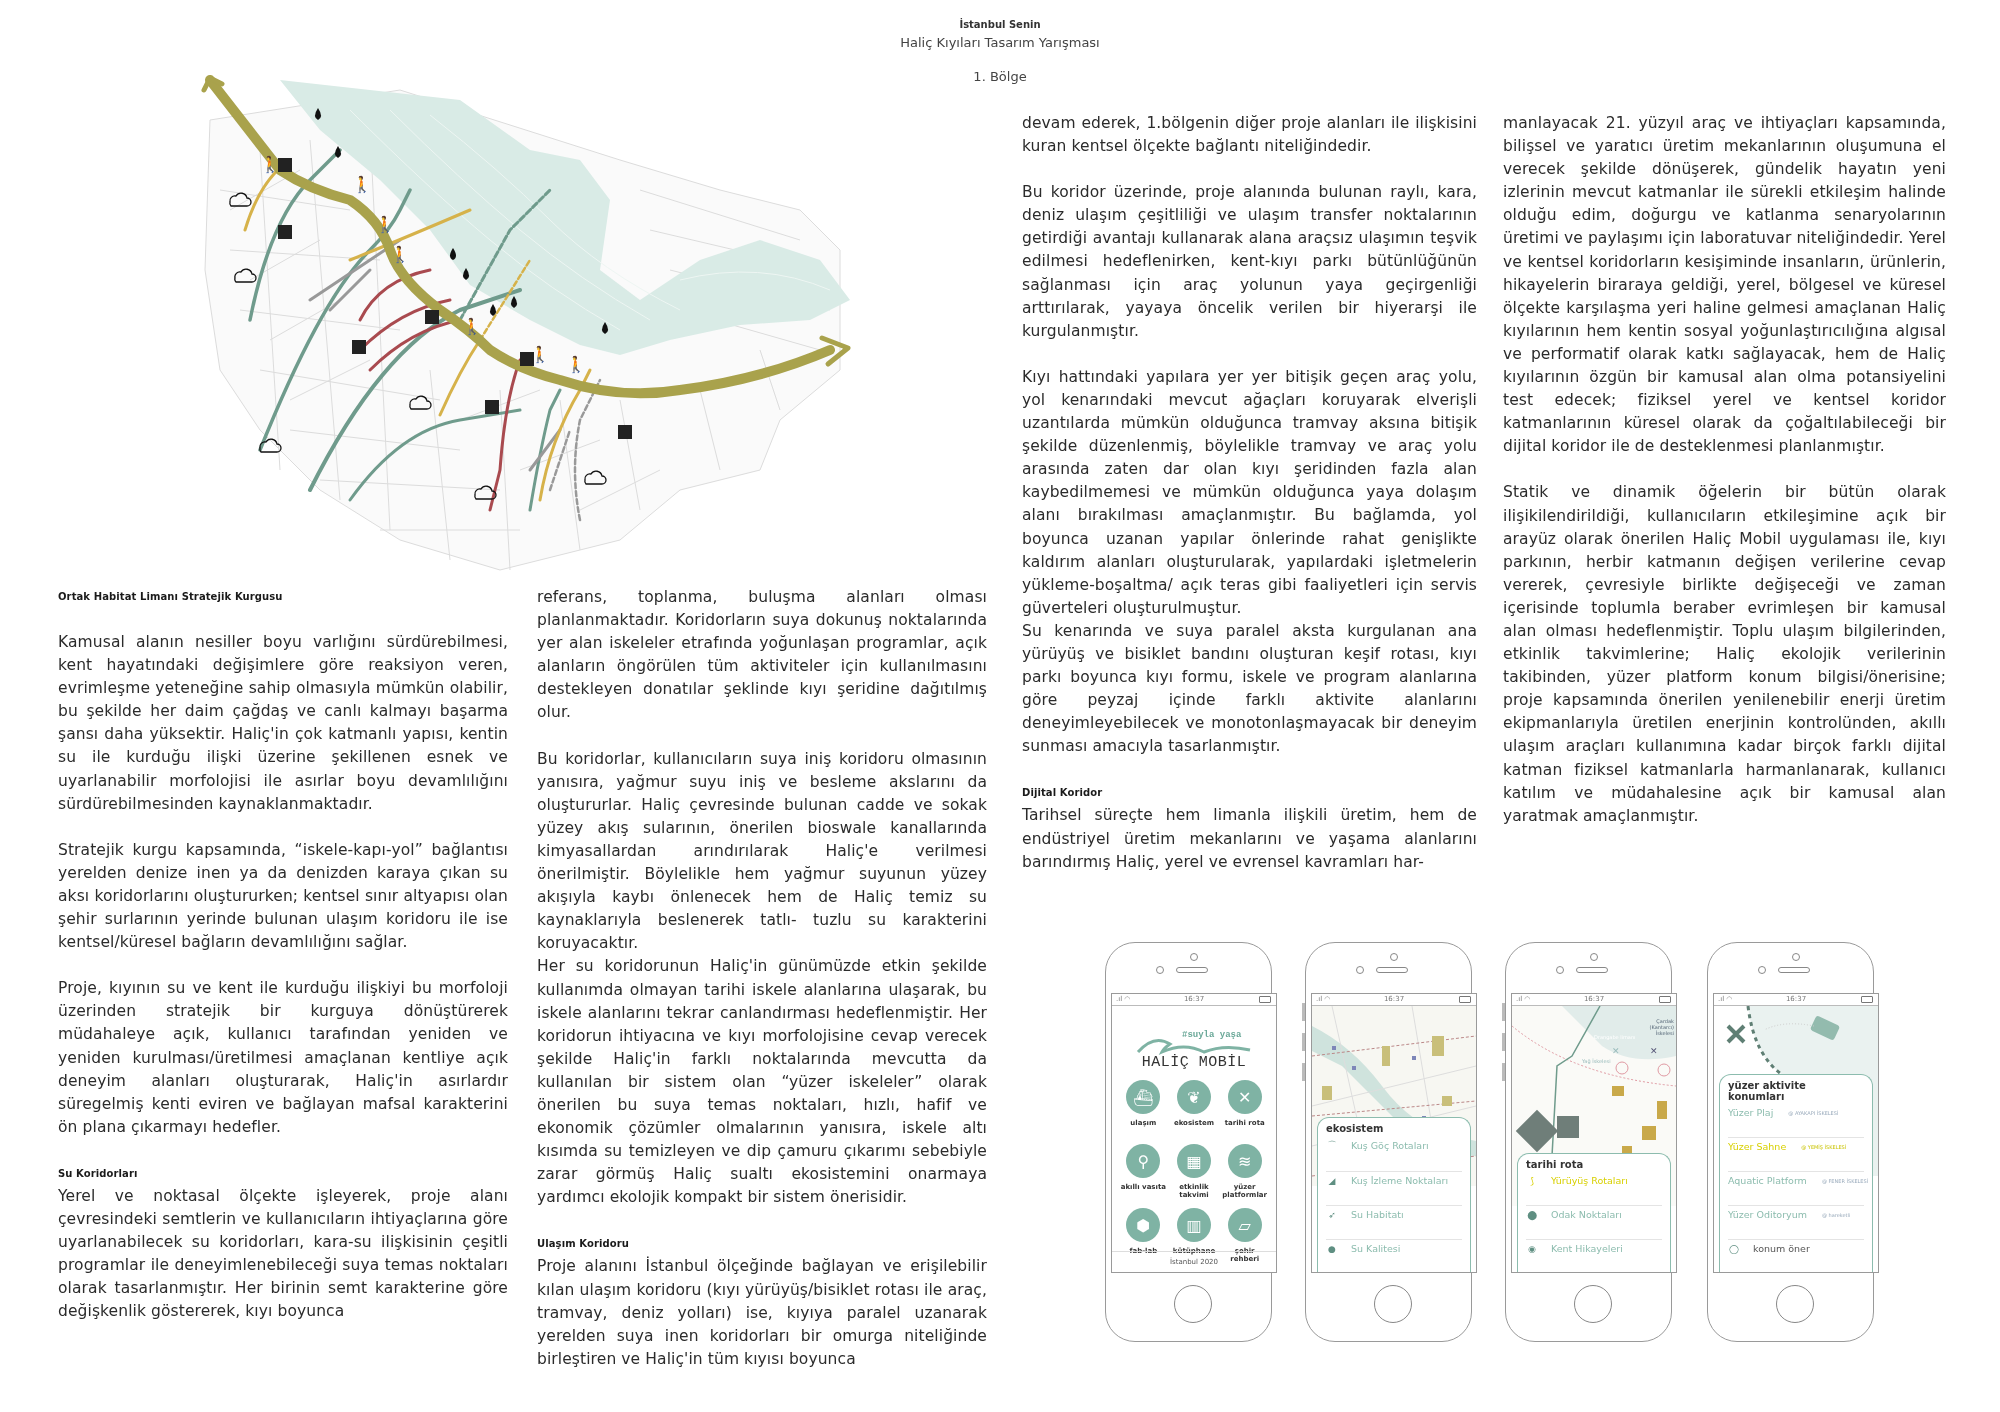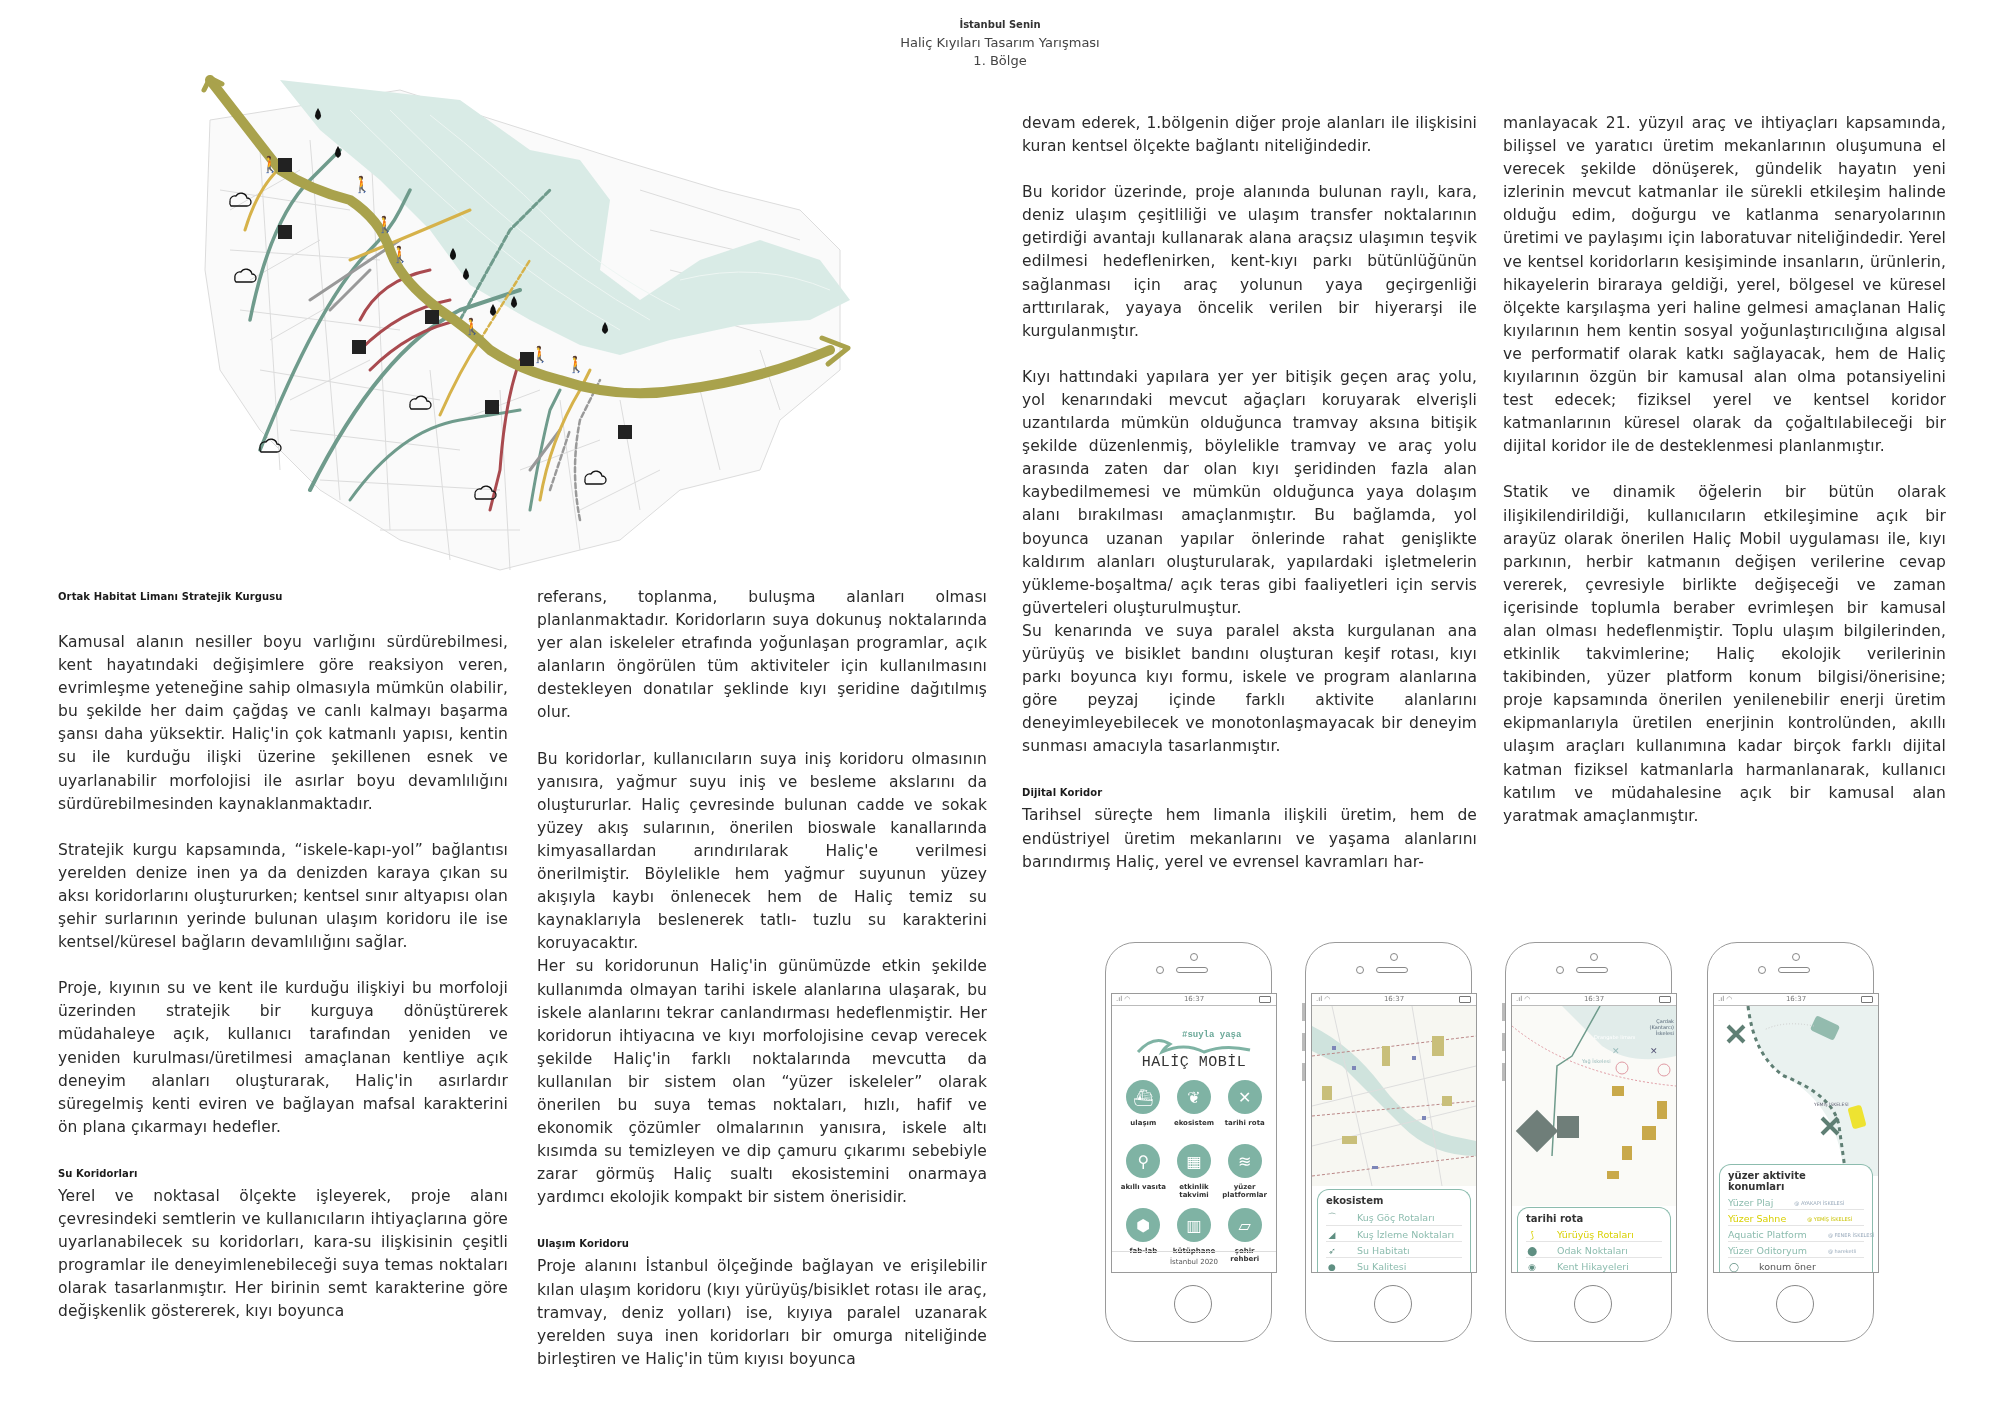--- a/index.html
+++ b/index.html
@@ -1,21 +1,21 @@
 <!DOCTYPE html>
 <html><head>
 <meta charset="utf-8">
 <style>
   html, body { margin:0; padding:0; background:#ffffff; }
   body { width:2000px; height:1412px; position:relative; overflow:hidden;
          font-family:"DejaVu Sans", sans-serif; color:#2a2a2a; }
   .header { position:absolute; left:0; width:2000px; top:16px; text-align:center; line-height:18px; }
   .header .t1 { font-size:10px; font-weight:bold; color:#333; }
   .header .t2 { font-size:13px; color:#444; }
-  .header .t3 { font-size:13px; color:#444; }
+  .header .t3 { font-size:13px; color:#444;margin-top:16px; }
 
   .map { position:absolute; left:200px; top:70px; width:660px; height:520px; }
 
   .col { position:absolute; font-size:15.5px; line-height:23.1px; text-align:justify; color:#2b2b2b; letter-spacing:0.1px; }
   .col p { margin:0 0 23px 0; }
   .col p.tight { margin-bottom:0; }
   .col h3 { font-size:10px; font-weight:bold; margin:0; line-height:23px; color:#1a1a1a; }
   .col h3.gap { margin-bottom:23px; }
   #col1 { left:58px; top:585px; width:450px; }
   #col2 { left:537px; top:586px; width:450px; }
@@ -41,21 +41,21 @@
   .app-logo .tag { position:absolute; left:70px; top:2px; font-size:9px; color:#6aa898; font-weight:bold; }
   .app-logo .name { position:absolute; left:0; right:0; top:26px; font-size:15px; color:#333; letter-spacing:0.5px; }
   .grid { display:grid; grid-template-columns:repeat(3,1fr); row-gap:4px; padding:4px 6px 0; }
   .tile { text-align:center; height:60px; }
   .tile .circ { width:34px; height:34px; border-radius:50%; background:#7fb3a4; margin:0 auto; display:flex; align-items:center; justify-content:center; color:#fff; font-size:16px; }
   .tile .lbl { font-size:7px; font-weight:bold; color:#333; margin-top:5px; line-height:8px; }
   .footer-year { position:absolute; left:0; right:0; bottom:6px; text-align:center; font-size:7px; color:#555; border-top:1px solid #ddd; padding-top:6px; }
 
   .panel { position:absolute; left:5px; right:5px; bottom:-1px; background:#fff; border:1.2px solid #8cbcae; border-bottom:none; border-radius:12px 12px 0 0; padding:5px 8px 0; }
   .panel .ptitle { font-size:10px; font-weight:bold; color:#333; margin-bottom:2px; }
-  .panel .row { font-size:9.5px; color:#8cbcae; border-bottom:1px solid #e4e4e4; padding:3px 0 1px; display:flex; align-items:center; gap:19px; white-space:nowrap; }
+  .panel .row { font-size:9.5px; color:#8cbcae; border-bottom:1px solid #e4e4e4; padding:3px 0 19px; display:flex; align-items:center; gap:13px; white-space:nowrap; }
   .panel .row:last-child { border-bottom:none; }
   .panel .row .ico { width:12px; text-align:center; color:#5f8f82; font-size:9px; }
   .panel .row.hl { color:#d8d000; }
   .panel .row .sub { font-size:5px; color:#9ab; margin-left:2px; }
   .panel .row.hl .sub { color:#c9c300; }
   .panel .row.plain { color:#555; }
 </style>
 </head>
 <body>
 

